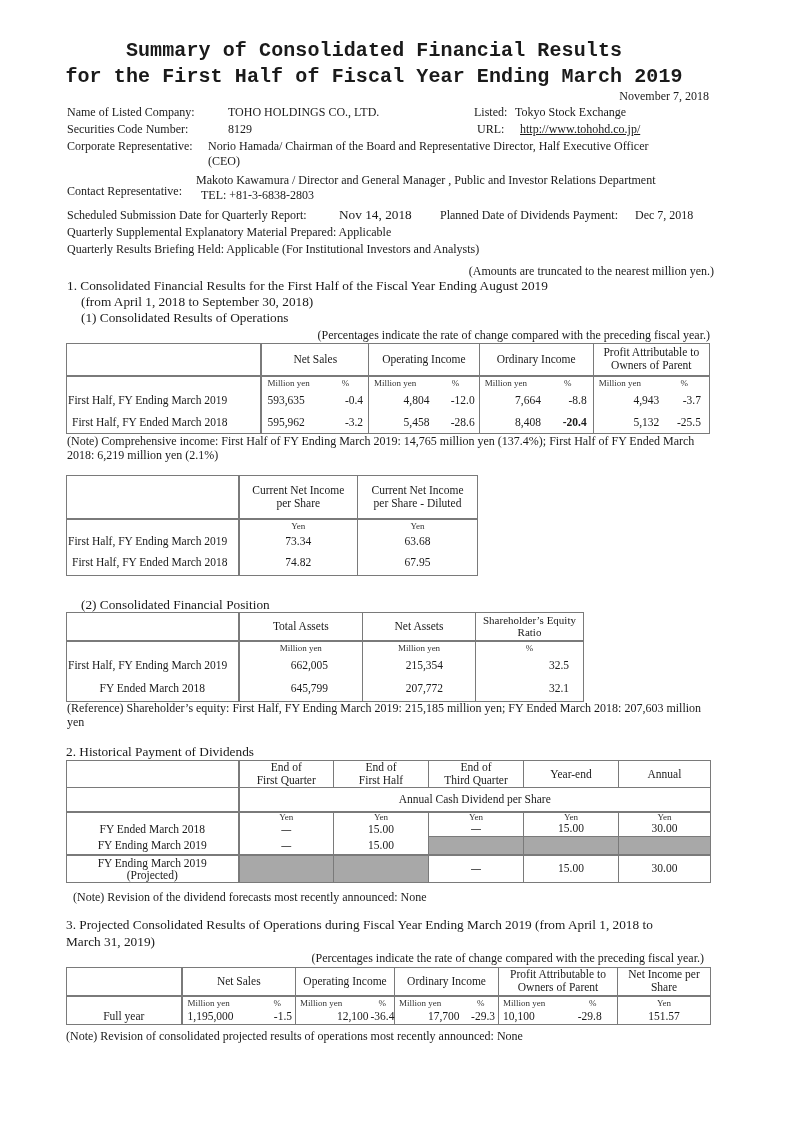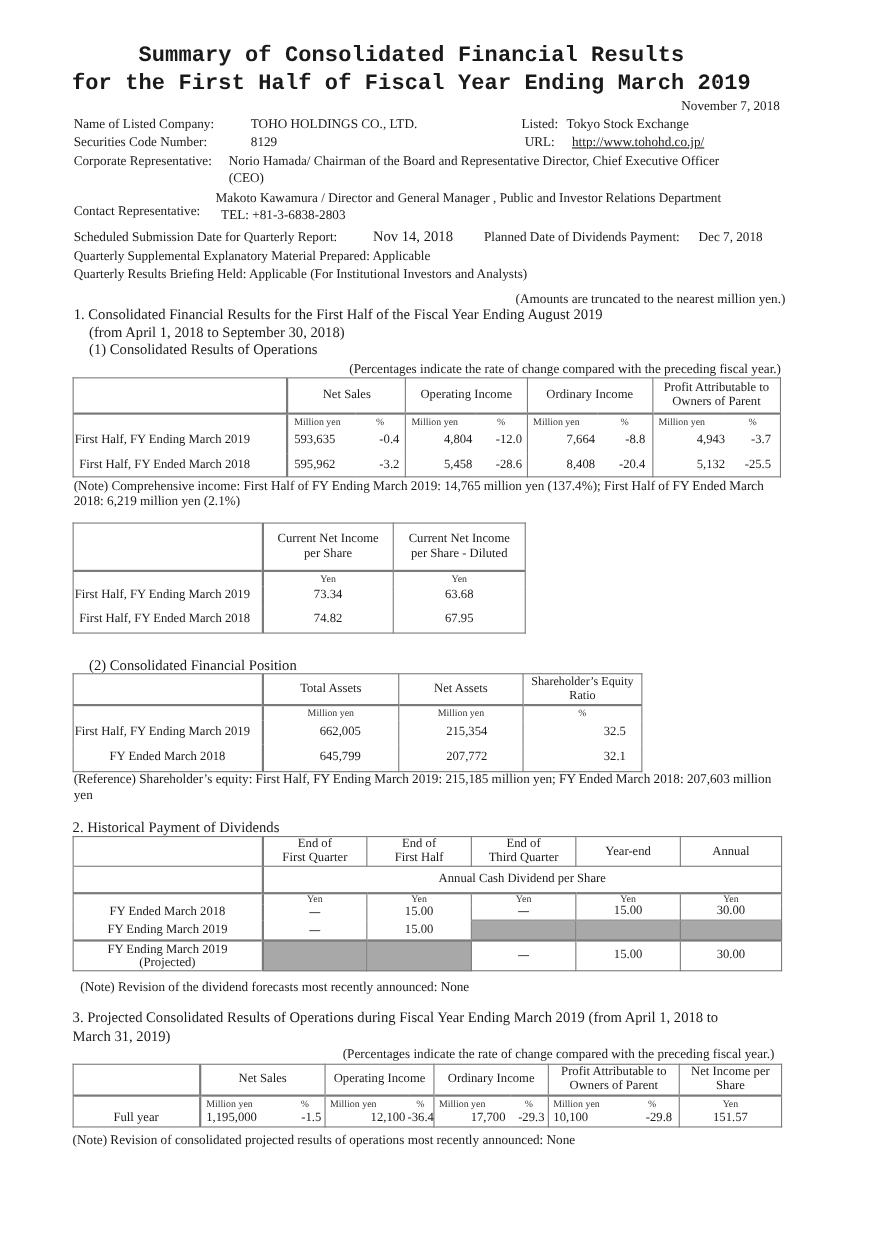--- a/index.html
+++ b/index.html
@@ -48,21 +48,21 @@
 <div class="abs t12" style="top:105px; left:228px;">TOHO HOLDINGS CO., LTD.</div>
 <div class="abs t12" style="top:105px; left:474px;">Listed:</div>
 <div class="abs t12" style="top:105px; left:515px;">Tokyo Stock Exchange</div>
 
 <div class="abs t12" style="top:122px; left:67px;">Securities Code Number:</div>
 <div class="abs t12" style="top:122px; left:228px;">8129</div>
 <div class="abs t12" style="top:122px; left:477px;">URL:</div>
 <a class="abs t12 url" style="top:122px; left:520px;" title="http://www.tohohd.co.jp/">http://www.tohohd.co.jp/</a>
 
 <div class="abs t12" style="top:139px; left:67px;">Corporate Representative:</div>
-<div class="abs t12" style="top:139px; left:208px;">Norio Hamada/ Chairman of the Board and Representative Director, Chief Executive Officer</div>
+<div class="abs t12" style="top:139px; left:208px;">Norio Hamada/ Chairman of the Board and Representative Director, Half Executive Officer</div>
 <div class="abs t12" style="top:154px; left:208px;">(CEO)</div>
 
 <div class="abs t12" style="top:184px; left:67px;">Contact Representative:</div>
 <div class="abs t12" style="top:173px; left:196px;">Makoto Kawamura / Director and General Manager , Public and Investor Relations Department</div>
 <div class="abs t12" style="top:188px; left:201px;">TEL: +81-3-6838-2803</div>
 
 <div class="abs t12" style="top:208px; left:67px;">Scheduled Submission Date for Quarterly Report:</div>
 <div class="abs t13" style="top:207px; left:339px;">Nov 14, 2018</div>
 <div class="abs t12" style="top:208px; left:440px;">Planned Date of Dividends Payment:</div>
 <div class="abs t12" style="top:208px; left:635px;">Dec 7, 2018</div>
@@ -122,21 +122,21 @@
     <td class="nb-r nb-t nb-b r" style="padding-right:0px;">4,943</td>
     <td class="nb-l nb-t nb-b r" style="padding-right:8px;">-3.7</td>
   </tr>
   <tr style="height:22px;">
     <td class="nb-t l" style="padding-left:5px;">First Half, FY Ended March 2018</td>
     <td class="nb-r nb-t thick-l" style="padding-left:5px;">595,962</td>
     <td class="nb-l nb-t r" style="padding-right:5px;">-3.2</td>
     <td class="nb-r nb-t r" style="padding-right:3px;">5,458</td>
     <td class="nb-l nb-t r" style="padding-right:4px;">-28.6</td>
     <td class="nb-r nb-t r" style="padding-right:2px;">8,408</td>
-    <td class="nb-l nb-t r" style="padding-right:6px;">-20.4</td>
+    <td class="nb-l nb-t r" style="padding-right:6px;font-weight:bold;">-20.4</td>
     <td class="nb-r nb-t r" style="padding-right:0px;">5,132</td>
     <td class="nb-l nb-t r" style="padding-right:8px;">-25.5</td>
   </tr>
 </tbody>
   </table>
 
 <div class="abs t12" style="top:434px; left:67px;">(Note) Comprehensive income: First Half of FY Ending March 2019: 14,765 million yen (137.4%); First Half of FY Ended March</div>
 <div class="abs t12" style="top:448px; left:67px;">2018: 6,219 million yen (2.1%)</div>
 
 <table class="fin" style="left:66px; top:475px; width:411px;">
@@ -333,18 +333,18 @@
   </tr>
   <tr style="height:15px;">
     <td class="nb-t c">Full year</td>
     <td class="nb-r nb-t thick-l" style="padding-left:5px;">1,195,000</td>
     <td class="nb-l nb-t r" style="padding-right:3px;">-1.5</td>
     <td class="nb-r nb-t r" style="padding-right:2px;">12,100</td>
     <td class="nb-l nb-t r" style="padding-right:1px;">-36.4</td>
     <td class="nb-r nb-t r" style="padding-right:4px;">17,700</td>
     <td class="nb-l nb-t r" style="padding-right:3px;">-29.3</td>
     <td class="nb-r nb-t" style="padding-left:4px;">10,100</td>
-    <td class="nb-l nb-t r" style="padding-right:6px;">-29.8</td>
+    <td class="nb-l nb-t r" style="padding-right:6px;text-align:center;">-29.8</td>
     <td class="nb-t c">151.57</td>
   </tr>
 </tbody>
   </table>
 <div class="abs t12" style="top:1029px; left:66px;">(Note) Revision of consolidated projected results of operations most recently announced: None</div>
 
 </body></html>

